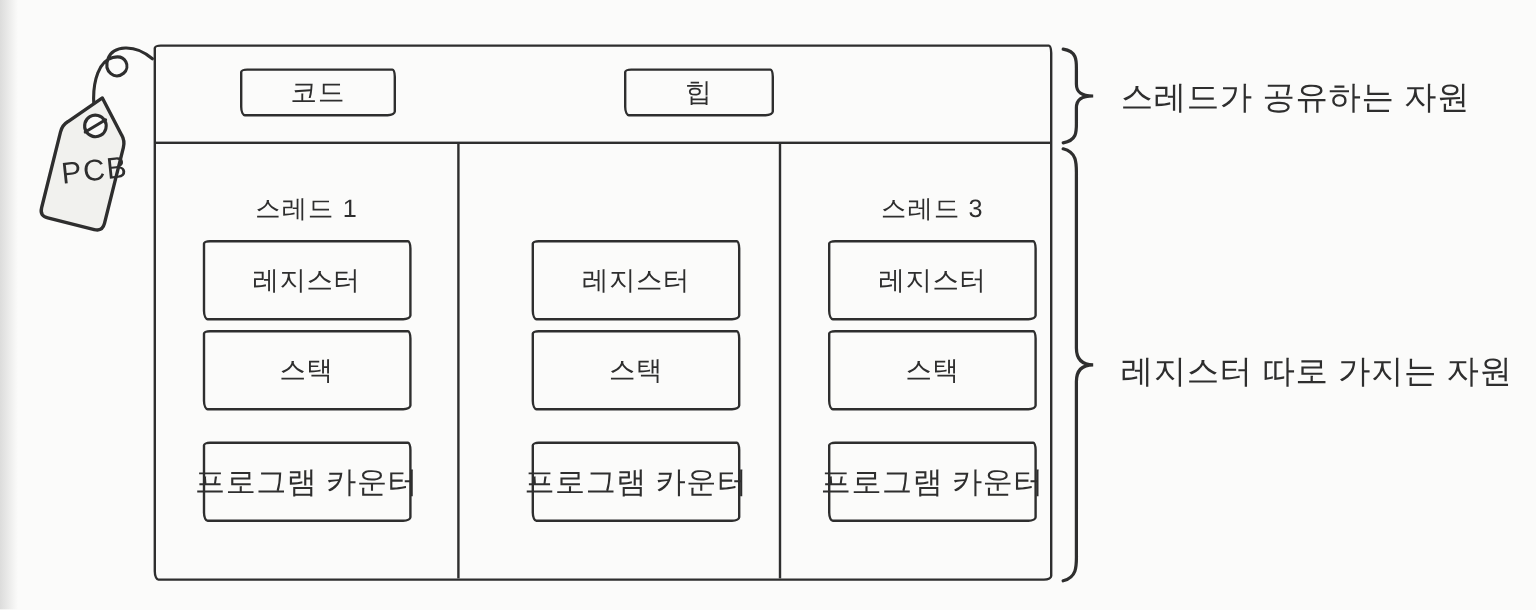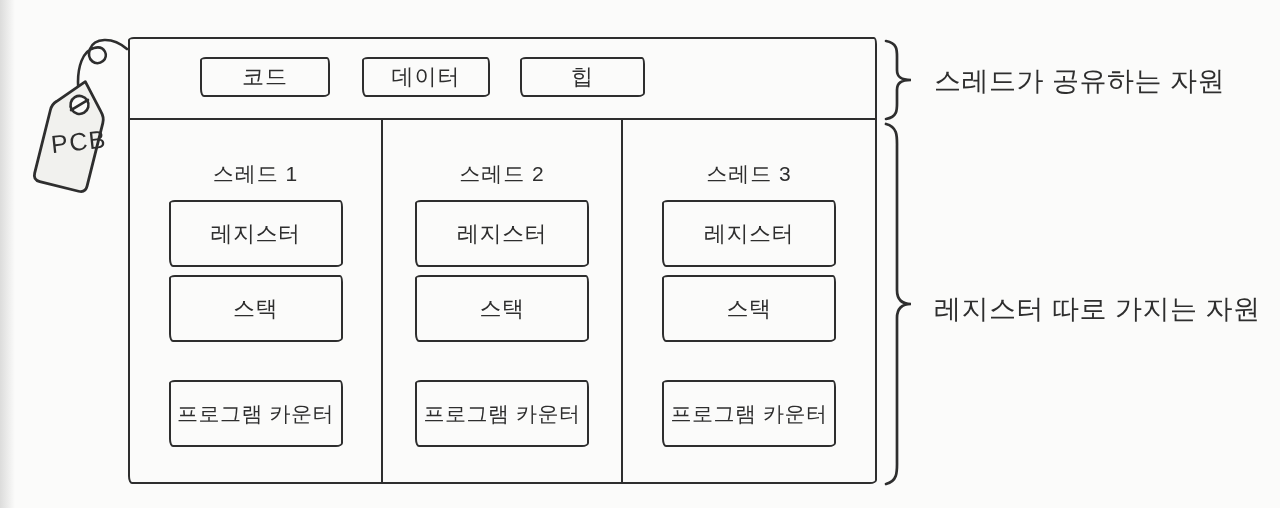--- a/index.html
+++ b/index.html
@@ -41,39 +41,39 @@
   .shared-box{
     position:absolute;top:18px;height:40px;
     display:flex;align-items:center;justify-content:center;
     font-size:22px;letter-spacing:1px;text-align:right;
   }
   .shared-box.b0{left:70px;width:130px;}
   .shared-box.b1{left:232px;width:128px;}
   .shared-box.b2{left:390px;width:125px;}
   .shared-box.b3{left:550px;width:127px;}
 
-  .cols{flex:1;display:flex;}
+  .cols{flex:1;display:flex;gap:28px;}
   .thread-col{position:relative;height:100%;}
   .thread-col.c0{width:253px;border-right:2.6px solid var(--ink);}
   .thread-col.c1{width:240px;border-right:2.6px solid var(--ink);}
   .thread-col.c2{flex:1;}
   .thread-title{
     position:absolute;top:40px;left:0;width:100%;
     text-align:center;font-size:21px;letter-spacing:1px;
   }
   .res-box{
     position:absolute;left:50%;transform:translateX(-50%);
     width:174px;height:67px;
     display:flex;align-items:center;justify-content:center;
     font-size:22px;letter-spacing:.5px;white-space:nowrap;
   }
   .res-box.r0{top:80px;font-family:Liberation Mono, monospace;}
   .res-box.r1{top:155px;}
   .res-box.r2{top:248px;}
-  .res-box.r2{font-size:21px;margin-top:12px;}
+  .res-box.r2{font-size:25px;}
 
   
   .brace{position:absolute;overflow:visible;}
   .brace path{fill:none;stroke:var(--ink);stroke-width:2.7;stroke-linecap:round;}
   .annotation{
     position:absolute;font-size:27px;letter-spacing:.5px;white-space:nowrap;
     color:var(--ink);
   }
   .annotation.a1{left:934px;top:63px;}
   .annotation.a2{left:934px;top:291px;}
@@ -97,35 +97,33 @@
       <circle class="hole" cx="52" cy="74" r="9"></circle>
       <line class="stroke" x1="45" y1="81" x2="59" y2="67"></line>
     </g>
     <text x="31" y="121" transform="rotate(-6 52 112)">PCB</text>
   </svg>
 
   <div class="main-box sketch">
 
     <div class="shared-row">
       <div class="shared-box sketch b0">코드</div>
-      <div class="shared-box sketch b1">데이터</div>
       <div class="shared-box sketch b2">힙</div>
     </div>
 
     <div class="cols">
 
       <div class="thread-col c0">
         <div class="thread-title">스레드 1</div>
         <div class="res-box sketch r0">레지스터</div>
         <div class="res-box sketch r1">스택</div>
         <div class="res-box sketch r2">프로그램 카운터</div>
       </div>
 
       <div class="thread-col c1">
-        <div class="thread-title">스레드 2</div>
         <div class="res-box sketch r0">레지스터</div>
         <div class="res-box sketch r1">스택</div>
         <div class="res-box sketch r2">프로그램 카운터</div>
       </div>
 
       <div class="thread-col c2">
         <div class="thread-title">스레드 3</div>
         <div class="res-box sketch r0">레지스터</div>
         <div class="res-box sketch r1">스택</div>
         <div class="res-box sketch r2">프로그램 카운터</div>

